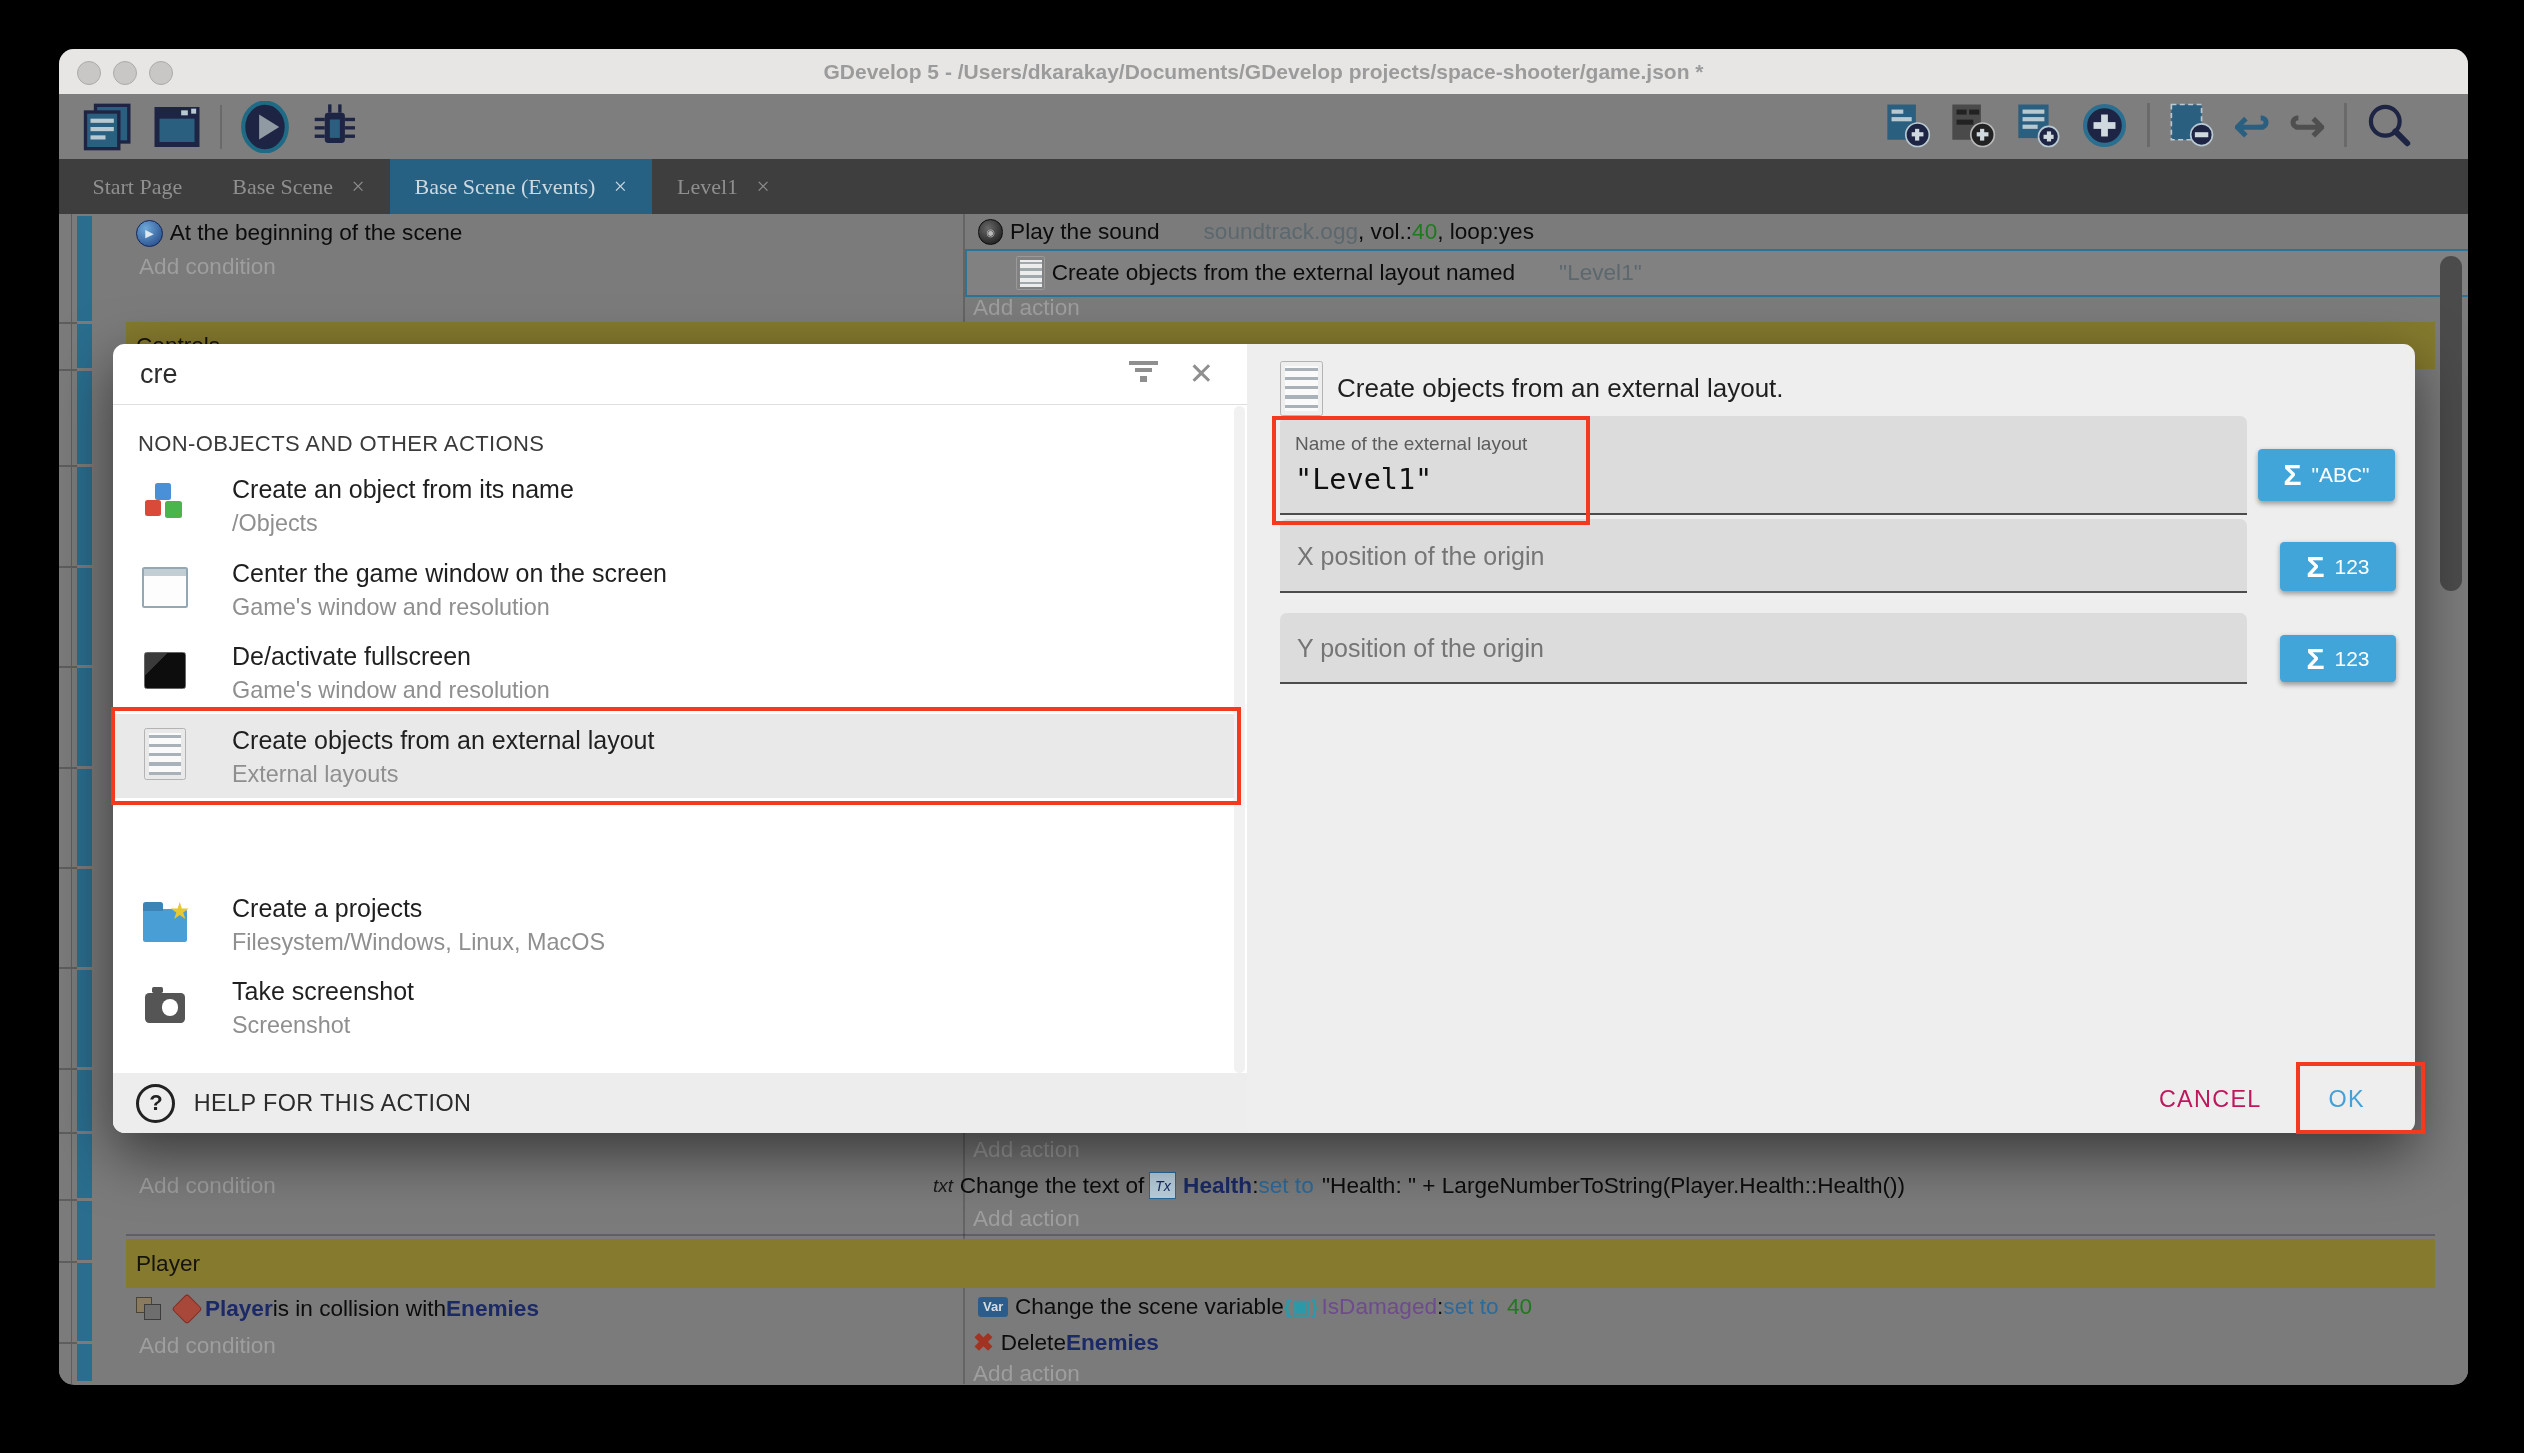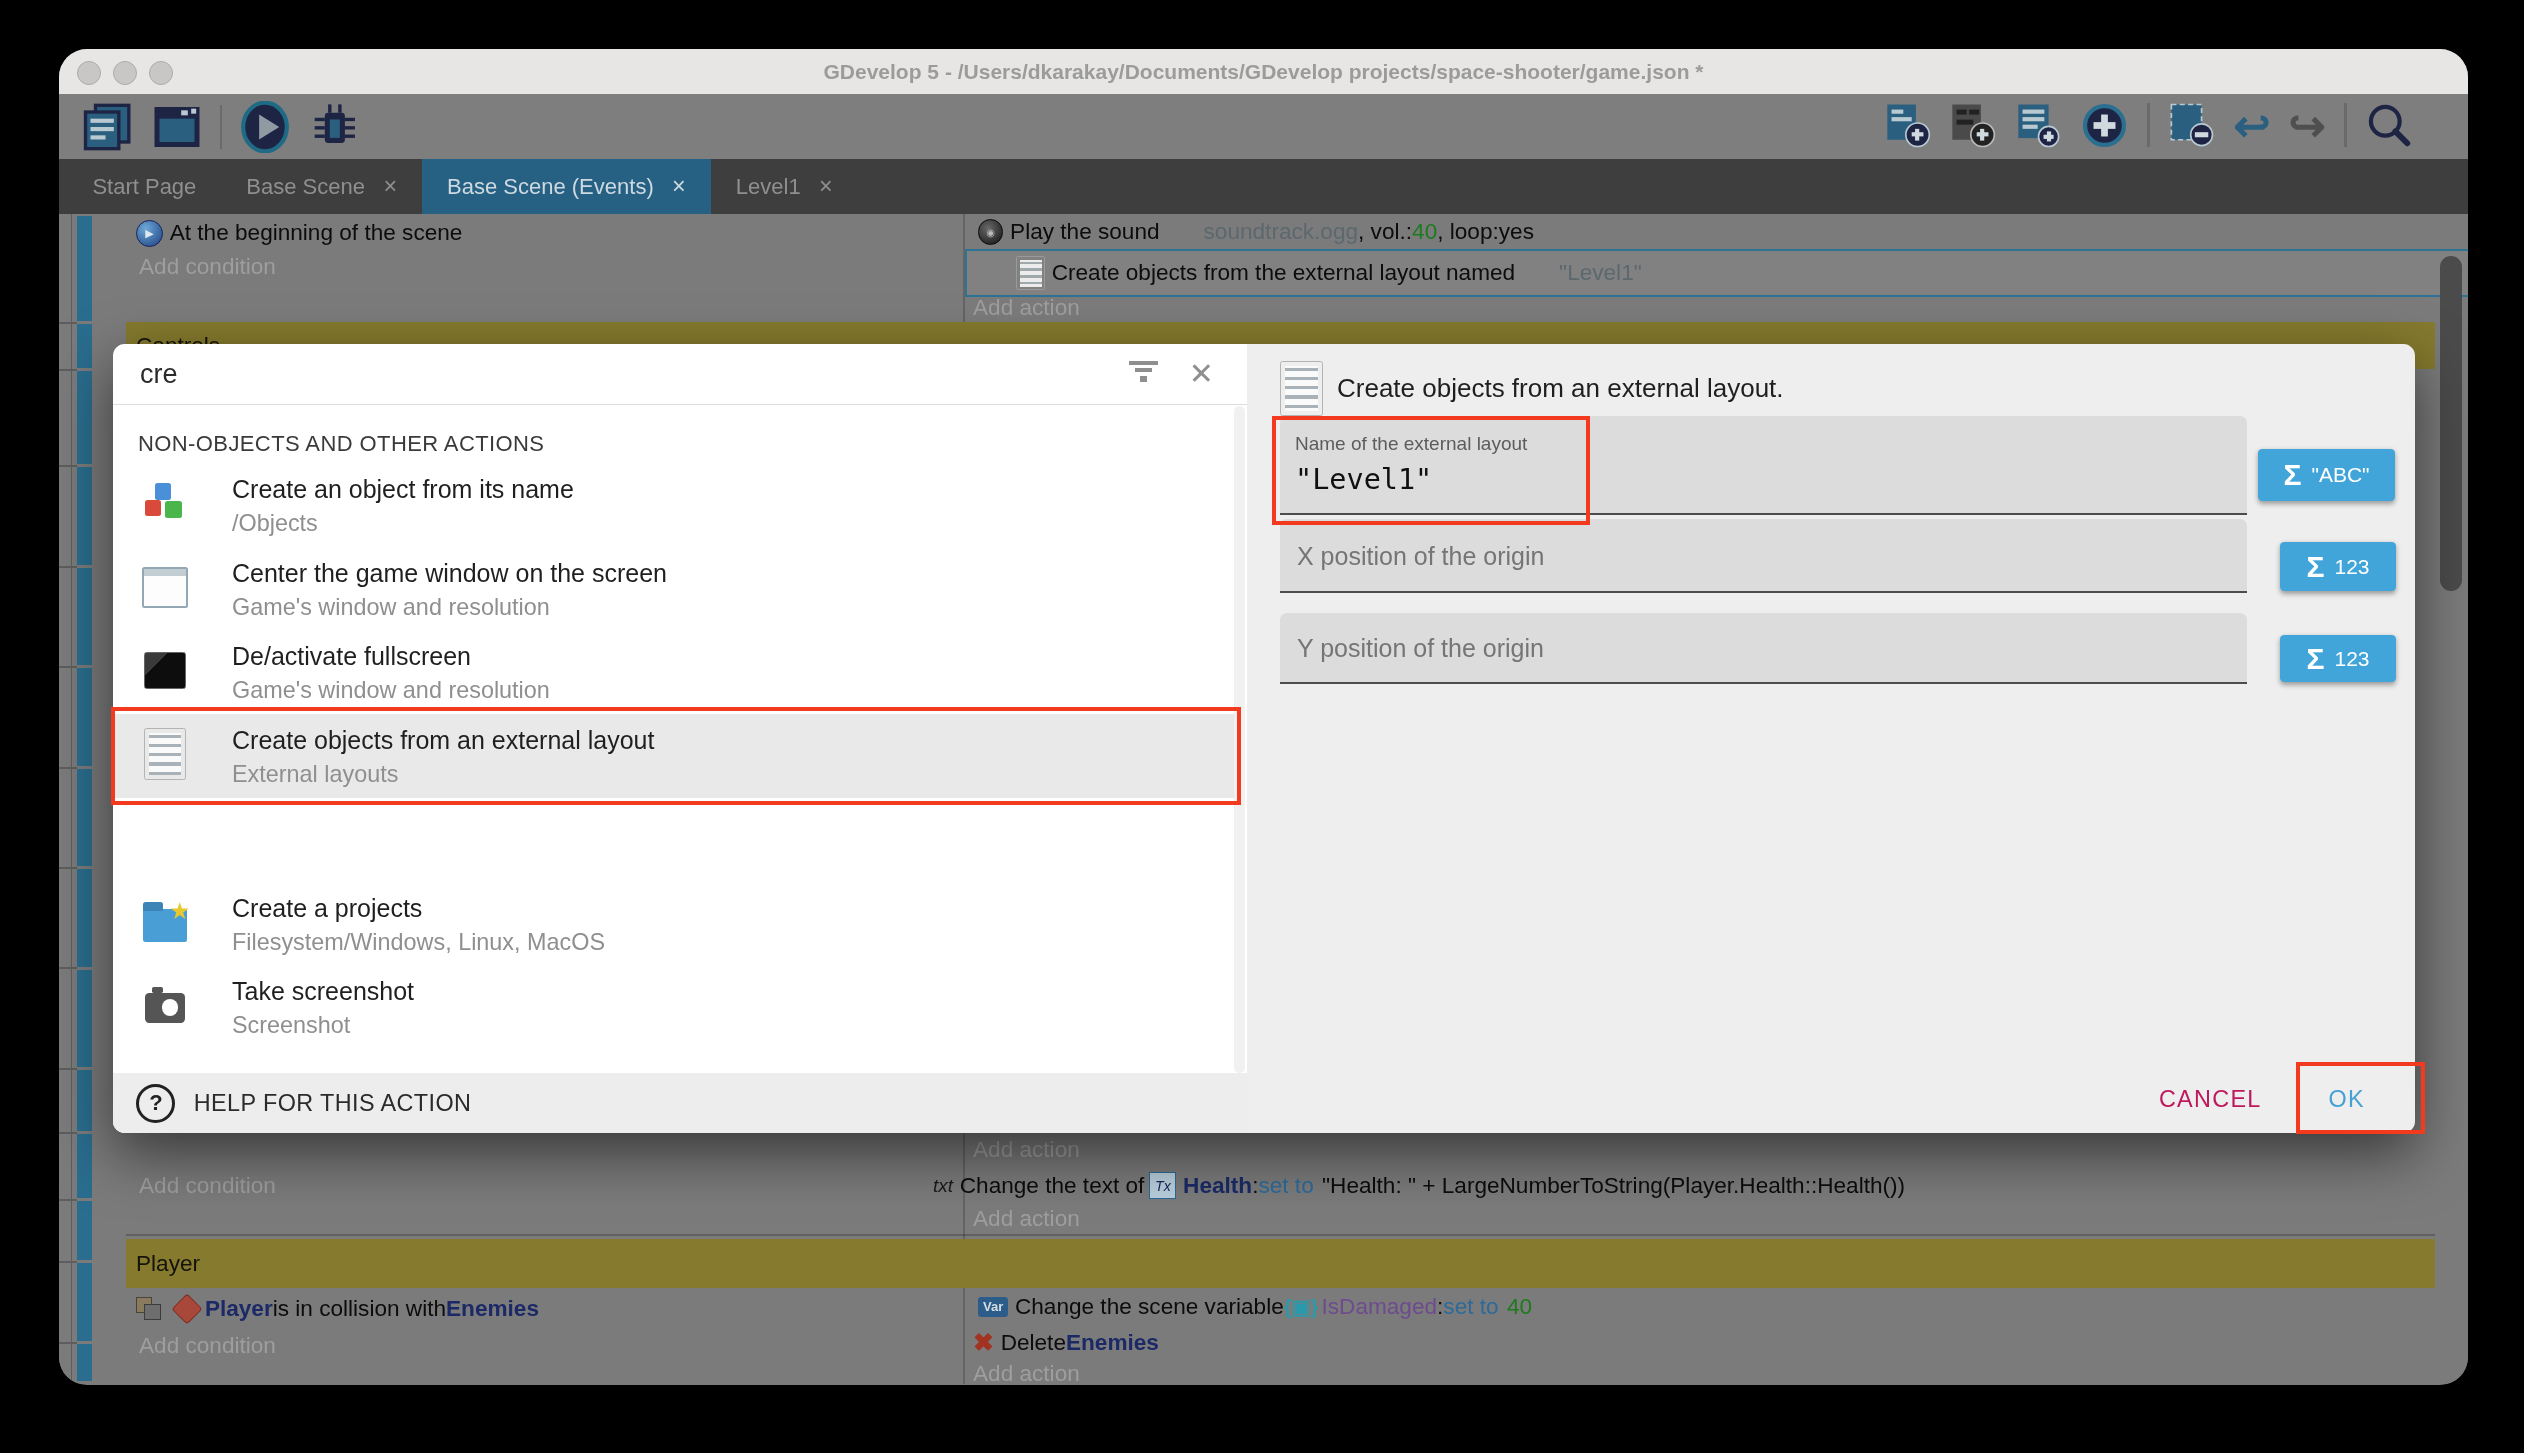--- a/index.html
+++ b/index.html
@@ -1,33 +1,33 @@
 <!DOCTYPE html>
 <html style="font-size:13.4px"><head>
 <meta charset="utf-8">
 <style>
   html,body{margin:0;padding:0;background:#000;width:2525px;height:1453px;overflow:hidden;
     font-family:"Liberation Sans", sans-serif;}
-  .window{position:absolute;left:59px;top:49px;width:2409px;height:1336px;border-radius:28px;
+  .window{position:absolute;left:59px;top:49px;width:2409px;height:1336px;border-radius:15px;
     overflow:hidden;background:#7b7b7b;}
   
   .titlebar{position:relative;height:45px;background:#e8e6e5;}
   .lights{position:absolute;left:18.4px;top:11.7px;display:flex;gap:11.7px;}
   .light{width:22px;height:22px;border-radius:50%;background:#c9c7c6;border:0.8px solid #acaaa9;}
   .wtitle{position:absolute;left:0;right:0;top:0;height:45px;line-height:45px;text-align:center;
     font-size:21px;font-weight:700;color:#9b9b9b;}
   
   .toolbar{position:relative;height:65px;background:#7e7e7e;}
   .tb-left{position:absolute;left:23.4px;top:6.7px;display:flex;align-items:center;gap:16.7px;}
   .tb-right{position:absolute;right:54px;top:6.7px;display:flex;align-items:center;gap:18.4px;}
   .tb-div{width:2.5px;height:44px;background:#6a6a6a;}
   .uarrow{font-size:44px;line-height:47px;font-weight:bold;}
   
   .tabbar{height:55px;background:#3e3e3e;display:flex;align-items:stretch;padding-left:8.4px;}
-  .tab{display:flex;align-items:center;gap:18.4px;padding:0 25px;font-size:22px;color:#8f8f8f;cursor:default;}
+  .tab{display:flex;align-items:center;gap:18.4px;padding:0 25px;font-size:22px;color:#8f8f8f;cursor:default;font-family:Liberation Serif, serif;}
   .tab .x{font-size:23.4px;color:#8f8f8f;}
   .tab.sel{background:#266184;color:#cdd9e0;}
   .tab.sel .x{color:#cdd9e0;}
   
   .events{position:relative;height:1170px;background:#7b7b7b;overflow:hidden;}
   .rail-line{position:absolute;left:11.7px;top:0;width:1.7px;height:1170px;background:#5e5e5e;}
   .rail-bar{position:absolute;left:18.4px;top:1.7px;width:15px;height:1165px;background:#2a6d8e;}
   .tick{position:absolute;left:0;width:20px;height:1.7px;background:#5e5e5e;}
   .bar-gap{position:absolute;left:18.4px;width:15px;height:3.3px;background:#7b7b7b;}
   .col-div{position:absolute;left:904px;top:0;width:1.7px;height:1170px;background:rgba(0,0,0,0.18);}

